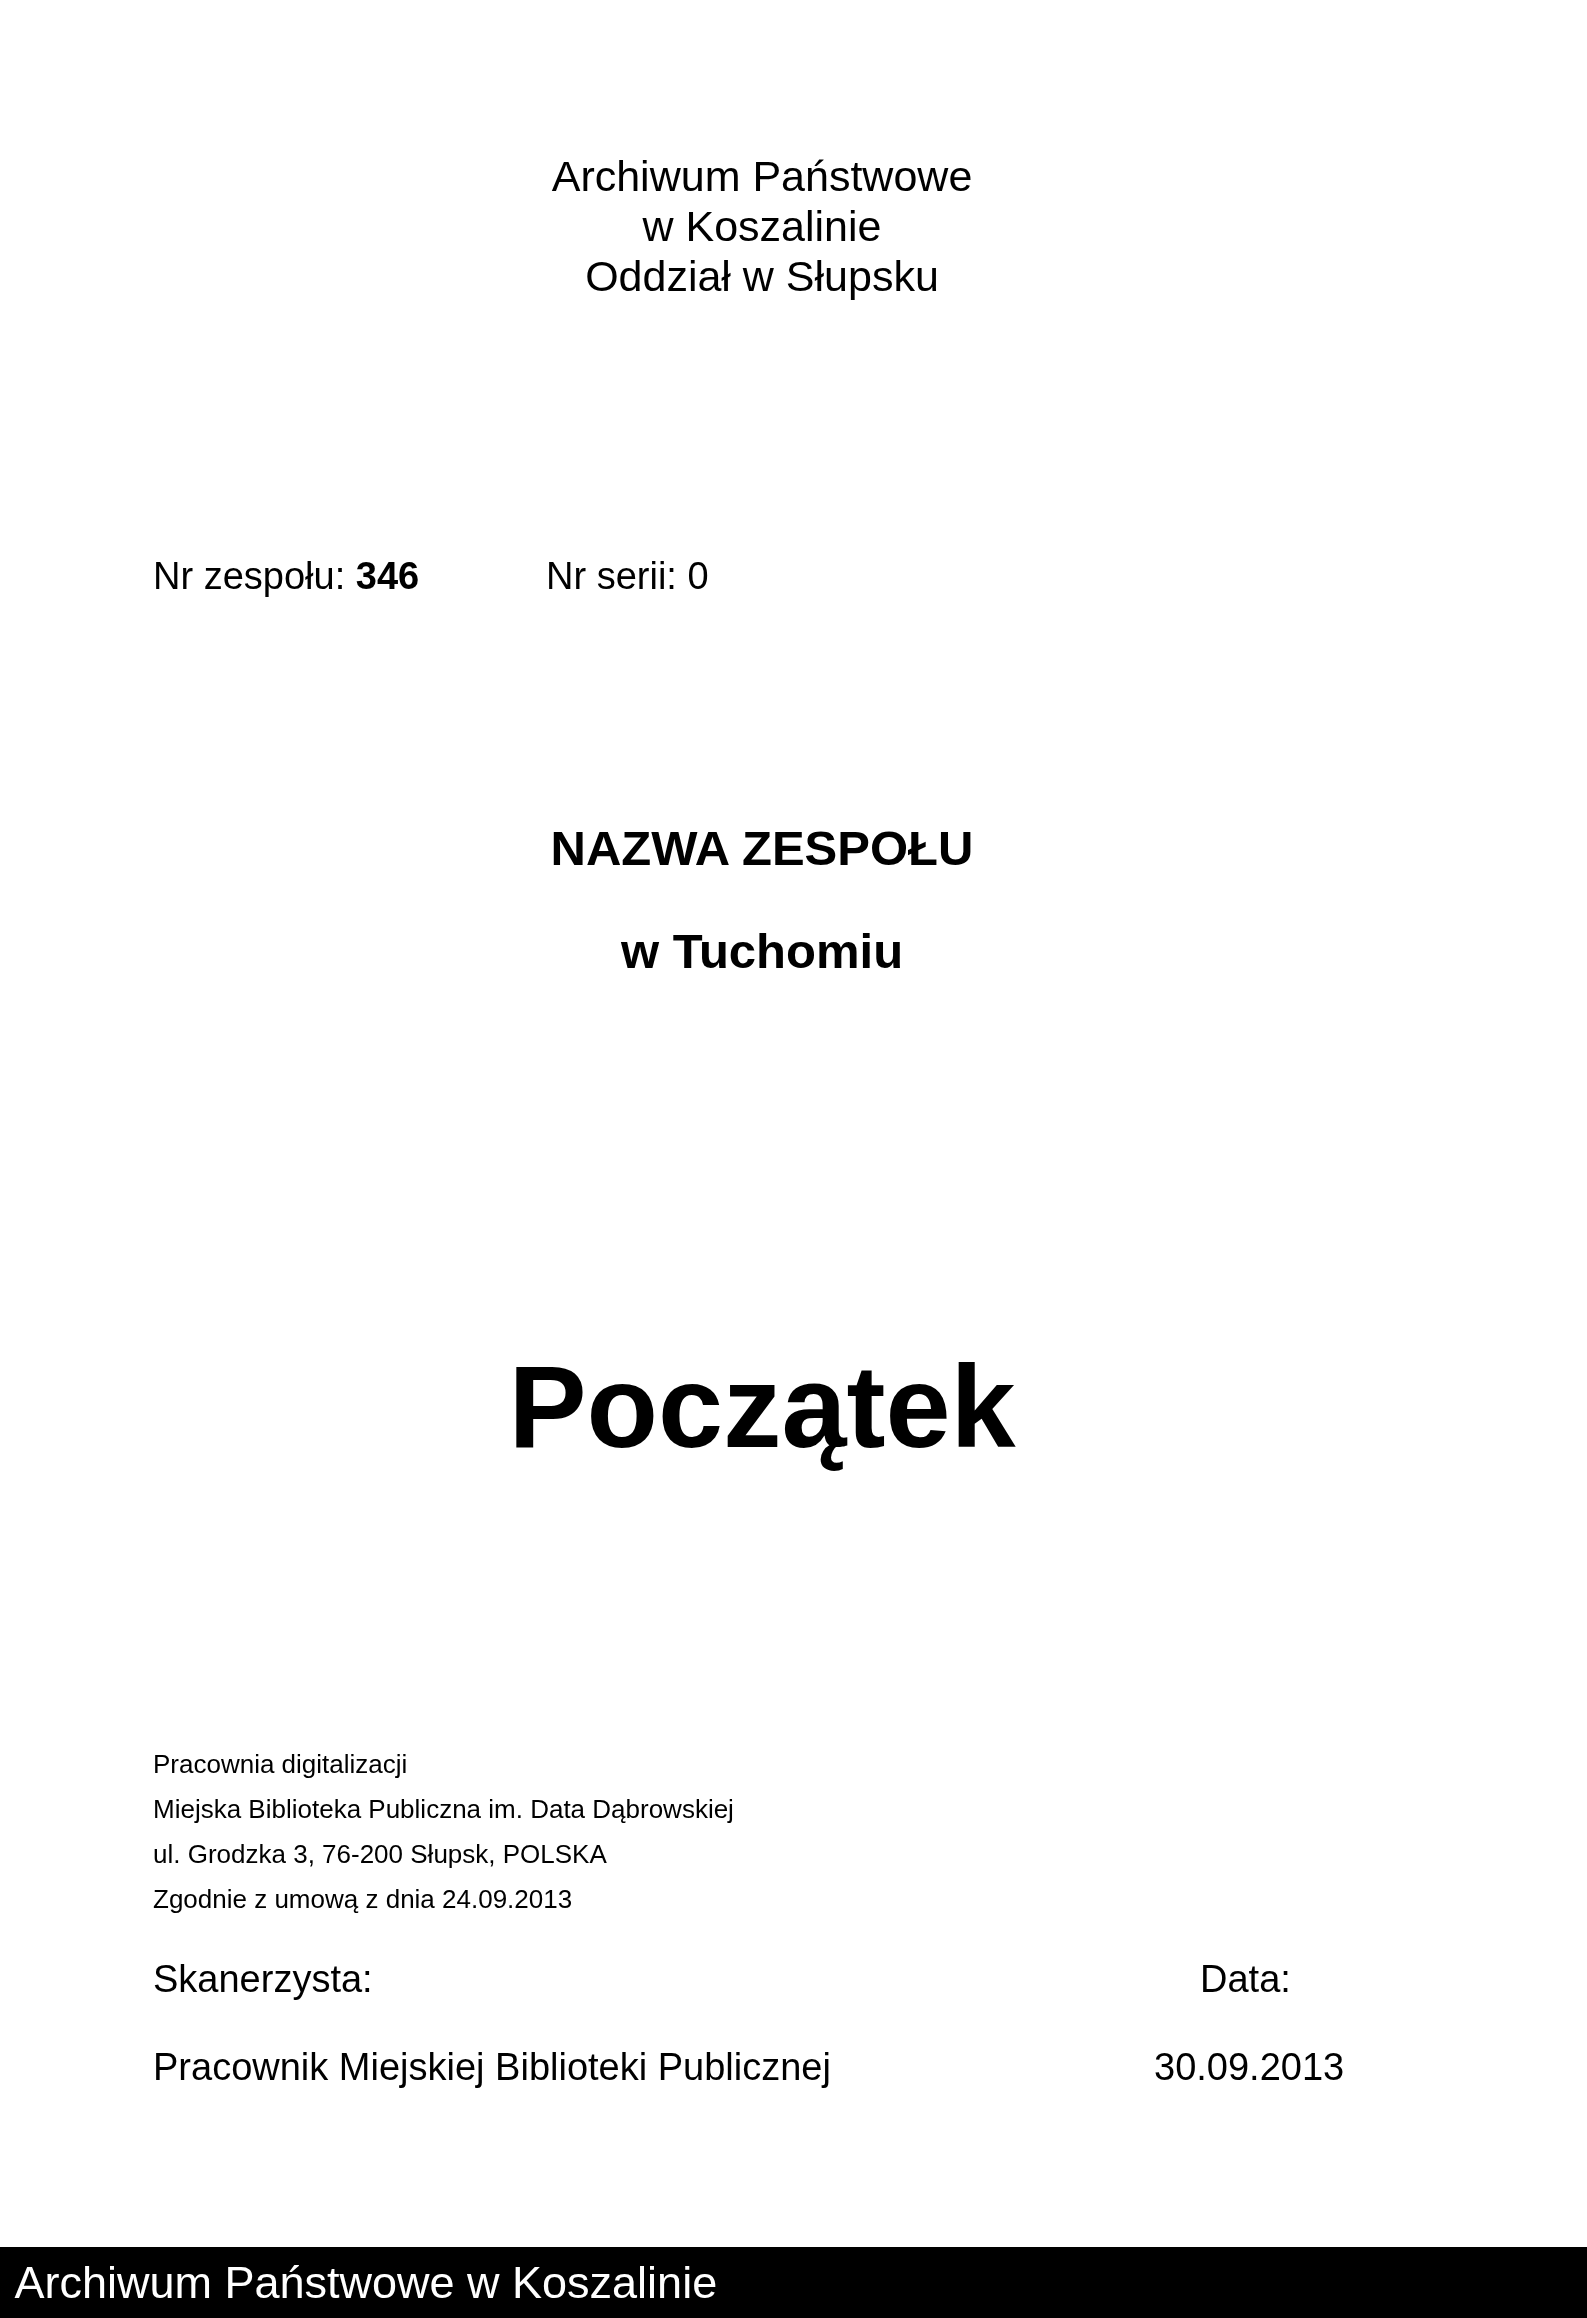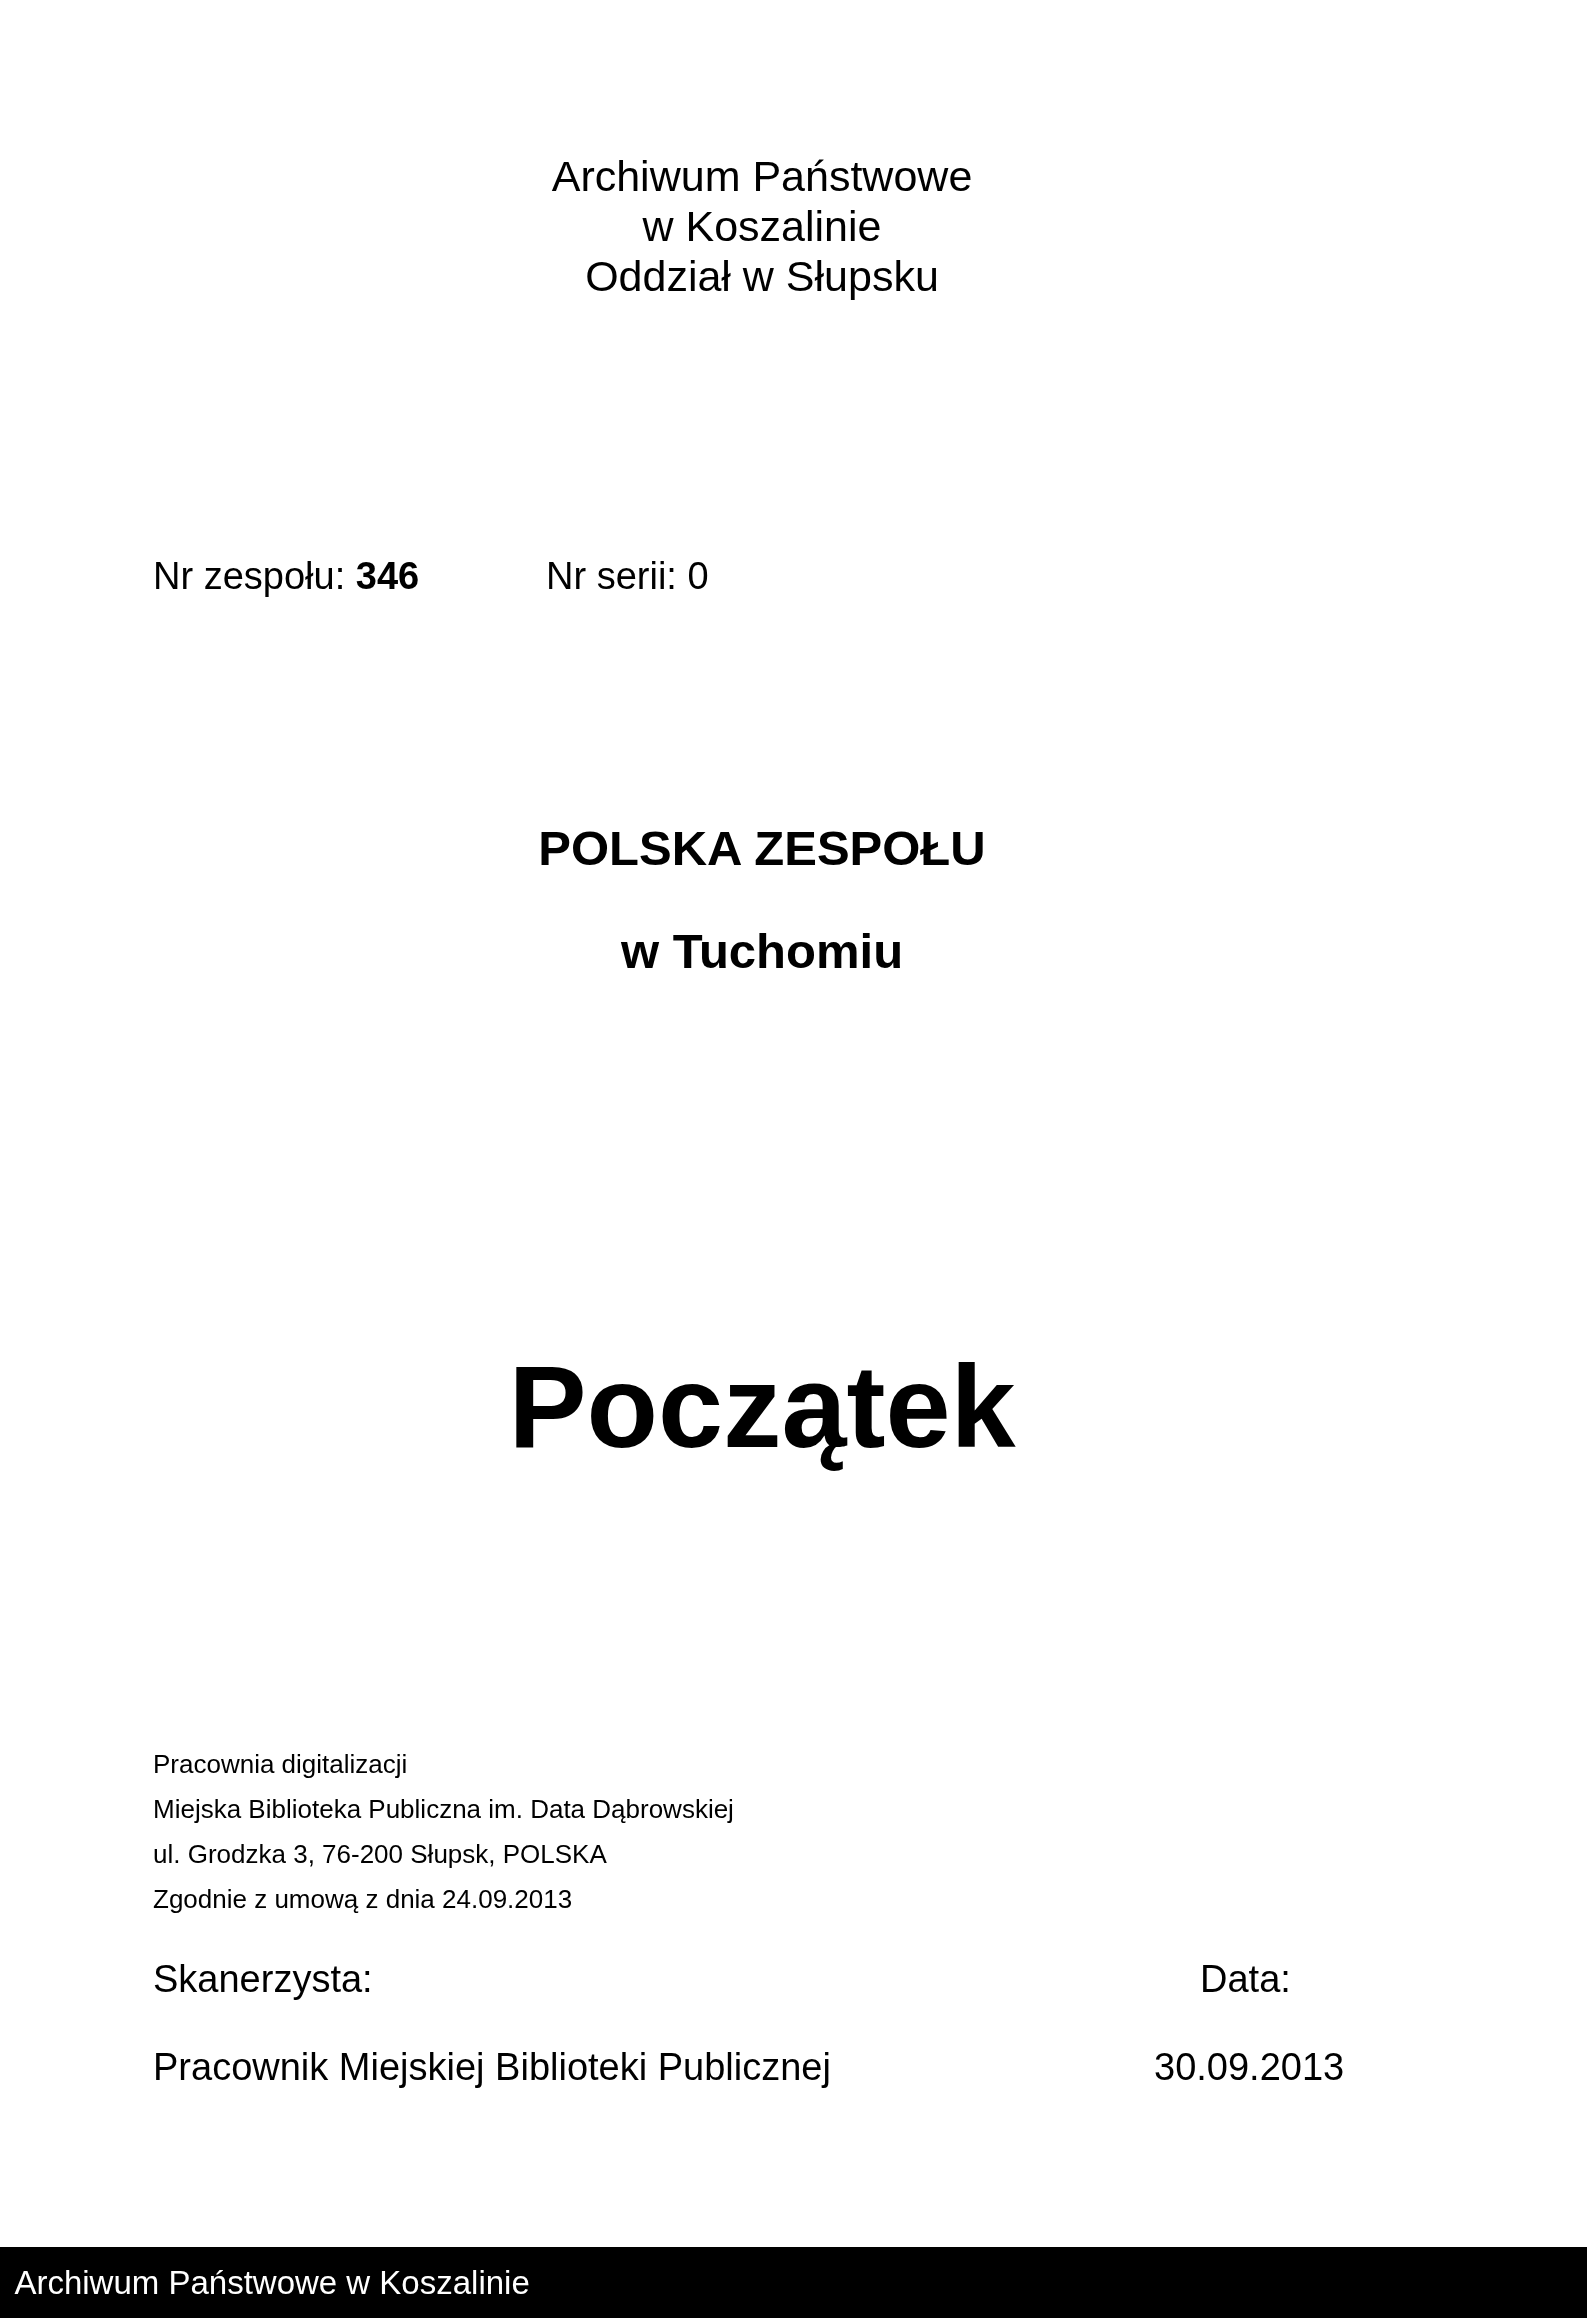--- a/index.html
+++ b/index.html
@@ -74,21 +74,21 @@
     height: 72px;
     background: #000000;
     color: #ffffff;
   }
   .footer-bar-text {
     position: absolute;
     left: 14.4px;
     top: 0;
     height: 72px;
     line-height: 72px;
-    font-size: 33px;
+    font-size: 45px;
     white-space: nowrap;
   }
 </style>
 </head>
 <body style="background: rgb(255, 255, 255); color: rgb(0, 0, 0);">
 
 <div class="center-block header-block">
   <div>Archiwum Państwowe</div>
   <div>w Koszalinie</div>
   <div>Oddział w Słupsku</div>
@@ -96,21 +96,21 @@
 
 <div class="abs id-row">
   <span class="abs id-zespol">
     <span>Nr zespołu:</span><span class="bold id-value-gap">346</span>
   </span>
   <span class="abs id-seria">
     <span>Nr serii:</span><span class="id-value-gap">0</span>
   </span>
 </div>
 
-<div class="center-block fonds-heading">POLSKA ZESPOŁU</div>
+<div class="center-block fonds-heading">NAZWA ZESPOŁU</div>
 
 <div class="center-block fonds-name">
   <div>w Tuchomiu</div>
 </div>
 
 <div class="center-block main-title">Początek</div>
 
 <div class="abs digitization-block">
   <div>Pracownia digitalizacji</div>
   <div>Miejska Biblioteka Publiczna im. Data Dąbrowskiej</div>

